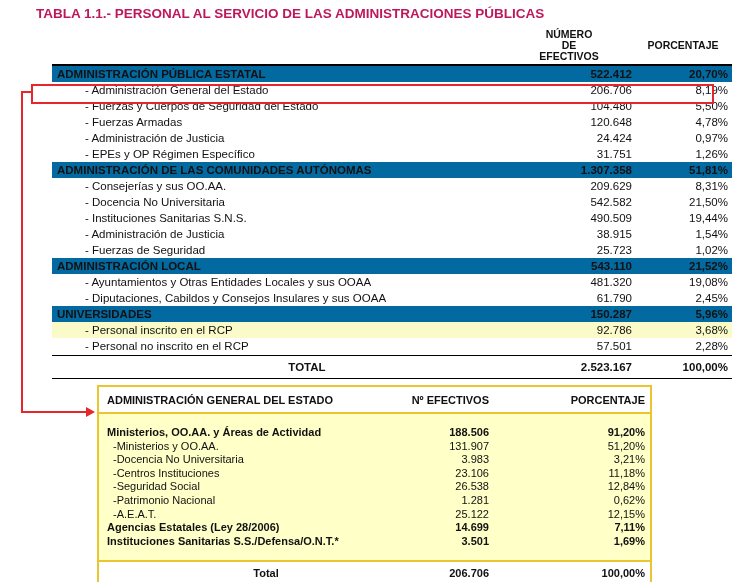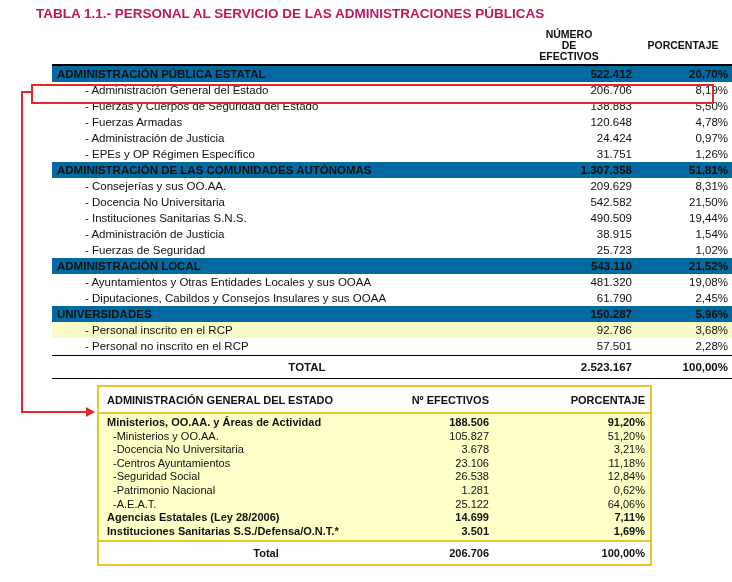--- a/index.html
+++ b/index.html
@@ -34,21 +34,21 @@
   .conn.vert{left:21px;top:91px;width:2px;height:321px;}
   .conn.horz{left:21px;top:411px;width:66px;height:2px;}
   .arrowhead{position:absolute;left:86px;top:407px;width:0;height:0;z-index:5;
     border-top:5px solid transparent;border-bottom:5px solid transparent;border-left:9px solid #e5262b;}
   
   .t2{position:absolute;left:97px;top:385px;width:551px;border:2px solid #eac431;background:#ffffc8;}
   .t2-header{display:flex;align-items:center;height:25px;background:#fff;border-bottom:2px solid #eac431;font-size:11px;font-weight:bold;}
   .t2-header .lbl{flex:1;padding-left:8px;}
   .t2-header .num{width:126px;text-align:right;}
   .t2-header .pct{width:156px;text-align:right;padding-right:5px;}
-  .t2-body{padding:2px 0;}
+  .t2-body{padding:12px 0;}
   .t2-row{display:flex;height:13.6px;line-height:13.6px;font-size:11px;}
   .t2-row.group{font-weight:bold;}
   .t2-row .lbl{flex:1;padding-left:8px;white-space:nowrap;overflow:hidden;}
   .t2-row.sub .lbl{padding-left:14px;}
   .t2-row .num{width:126px;text-align:right;}
   .t2-row .pct{width:156px;text-align:right;padding-right:5px;}
   .t2-total{display:flex;height:22px;line-height:22px;background:#fff;border-top:2px solid #eac431;font-size:11px;font-weight:bold;}
   .t2-total .lbl{flex:1;text-align:center;padding-left:70px;}
   .t2-total .num{width:126px;text-align:right;}
   .t2-total .pct{width:156px;text-align:right;padding-right:5px;}
@@ -74,21 +74,21 @@
       <div class="num">522.412</div>
       <div class="pct">20,70%</div>
     </div>
     <div class="t1-row item">
       <div class="lbl">- Administración General del Estado</div>
       <div class="num">206.706</div>
       <div class="pct">8,19%</div>
     </div>
     <div class="t1-row item">
       <div class="lbl">- Fuerzas y Cuerpos de Seguridad del Estado</div>
-      <div class="num">138.883</div>
+      <div class="num">104.480</div>
       <div class="pct">5,50%</div>
     </div>
     <div class="t1-row item">
       <div class="lbl">- Fuerzas Armadas</div>
       <div class="num">120.648</div>
       <div class="pct">4,78%</div>
     </div>
     <div class="t1-row item">
       <div class="lbl">- Administración de Justicia</div>
       <div class="num">24.424</div>
@@ -180,47 +180,47 @@
       <div class="pct">PORCENTAJE</div>
     </div>
     <div class="t2-body">
       <div class="t2-row group">
         <div class="lbl">Ministerios, OO.AA. y Áreas de Actividad</div>
         <div class="num">188.506</div>
         <div class="pct">91,20%</div>
       </div>
       <div class="t2-row sub">
         <div class="lbl">-Ministerios y OO.AA.</div>
-        <div class="num">105.827</div>
+        <div class="num">131.907</div>
         <div class="pct">51,20%</div>
       </div>
       <div class="t2-row sub">
         <div class="lbl">-Docencia No Universitaria</div>
-        <div class="num">3.678</div>
+        <div class="num">3.983</div>
         <div class="pct">3,21%</div>
       </div>
       <div class="t2-row sub">
-        <div class="lbl">-Centros Ayuntamientos</div>
+        <div class="lbl">-Centros Instituciones</div>
         <div class="num">23.106</div>
         <div class="pct">11,18%</div>
       </div>
       <div class="t2-row sub">
         <div class="lbl">-Seguridad Social</div>
         <div class="num">26.538</div>
         <div class="pct">12,84%</div>
       </div>
       <div class="t2-row sub">
         <div class="lbl">-Patrimonio Nacional</div>
         <div class="num">1.281</div>
         <div class="pct">0,62%</div>
       </div>
       <div class="t2-row sub">
         <div class="lbl">-A.E.A.T.</div>
         <div class="num">25.122</div>
-        <div class="pct">64,06%</div>
+        <div class="pct">12,15%</div>
       </div>
       <div class="t2-row group">
         <div class="lbl">Agencias Estatales (Ley 28/2006)</div>
         <div class="num">14.699</div>
         <div class="pct">7,11%</div>
       </div>
       <div class="t2-row group">
         <div class="lbl">Instituciones Sanitarias S.S./Defensa/O.N.T.*</div>
         <div class="num">3.501</div>
         <div class="pct">1,69%</div>

